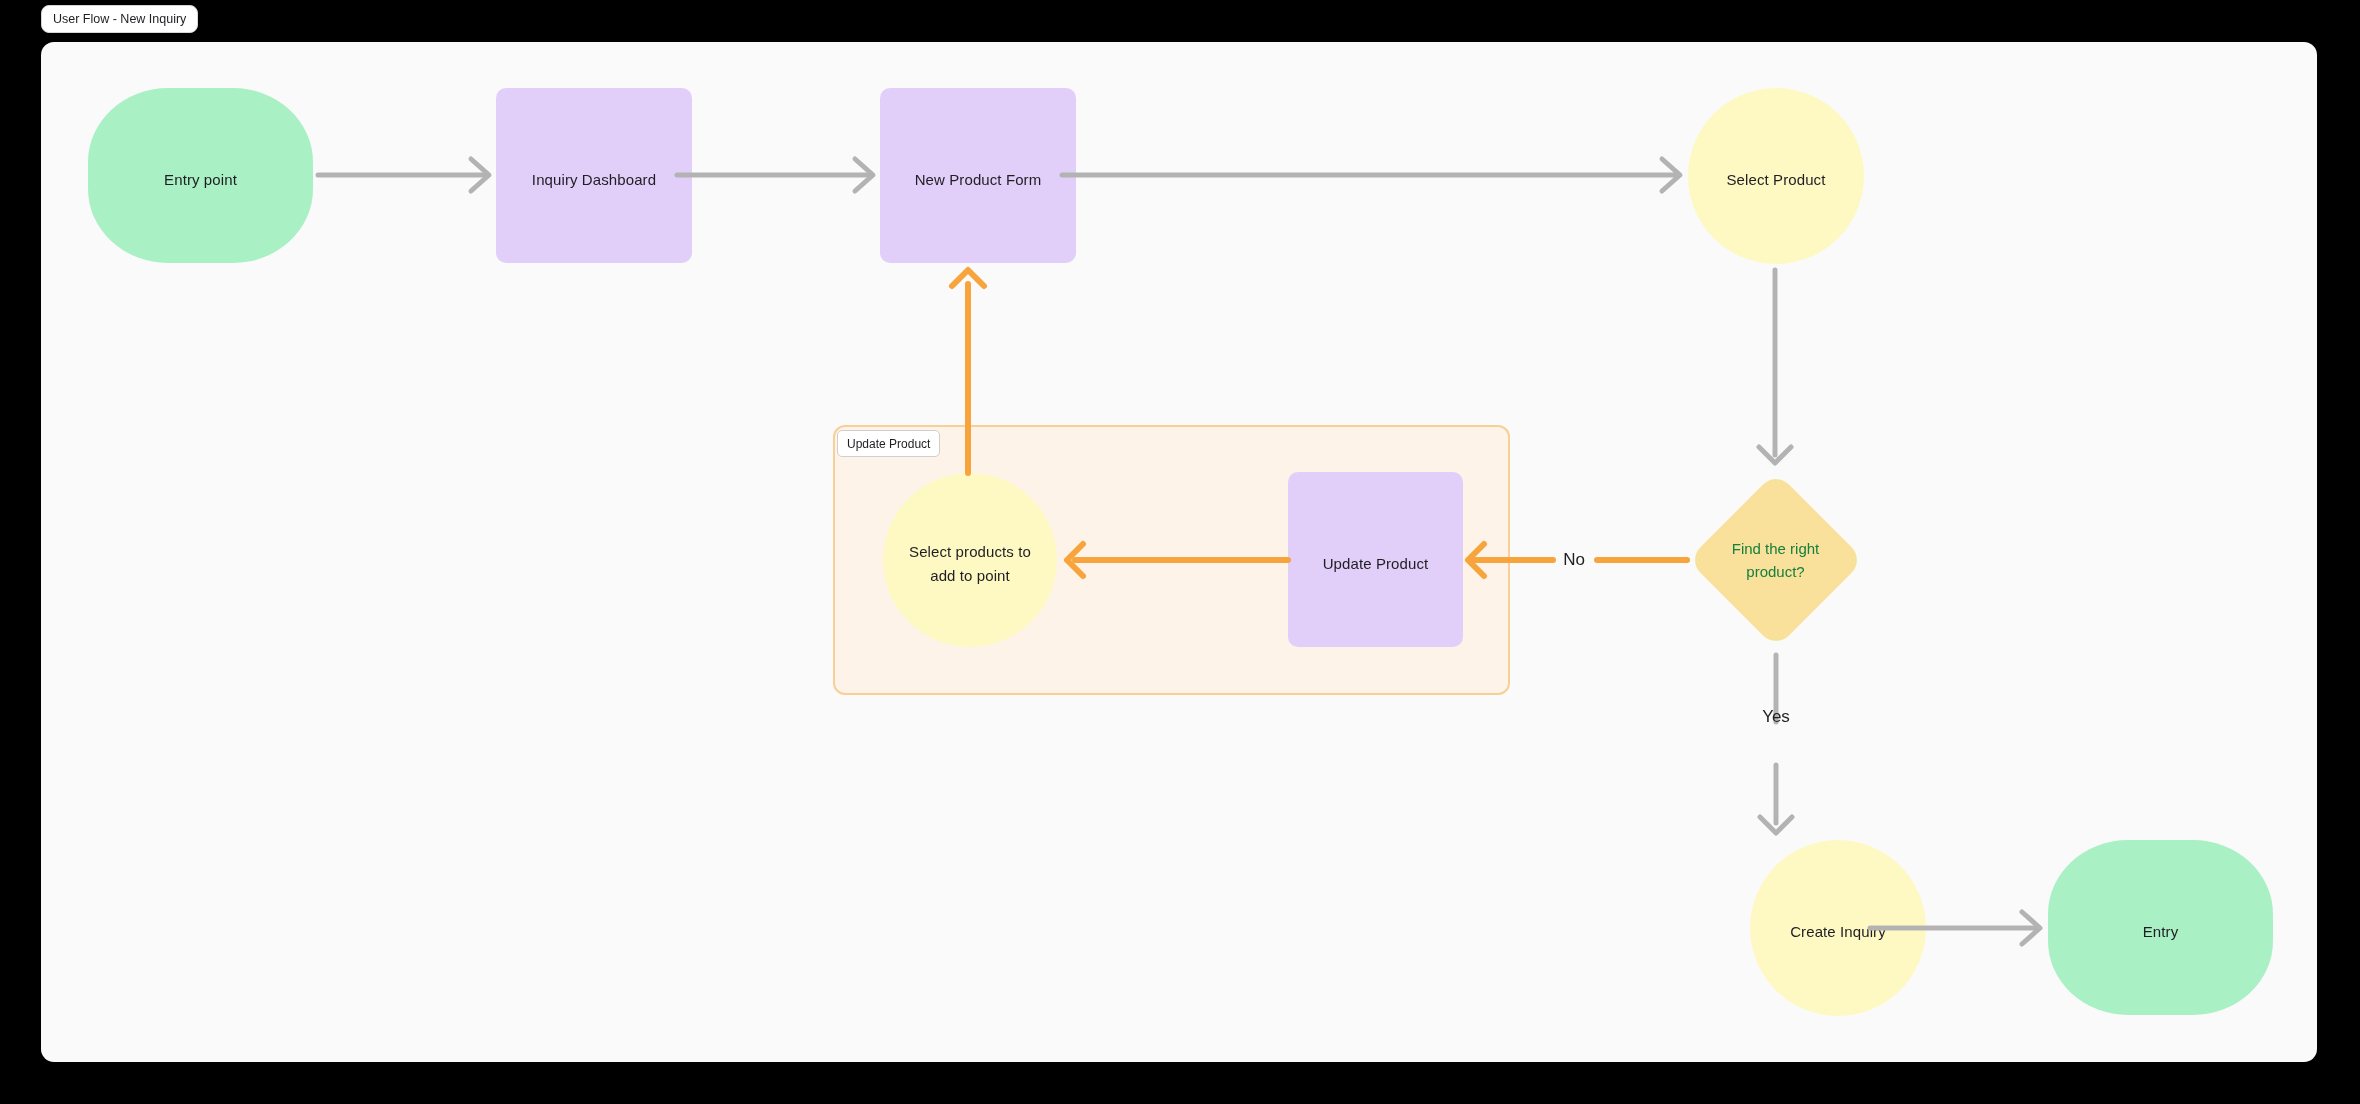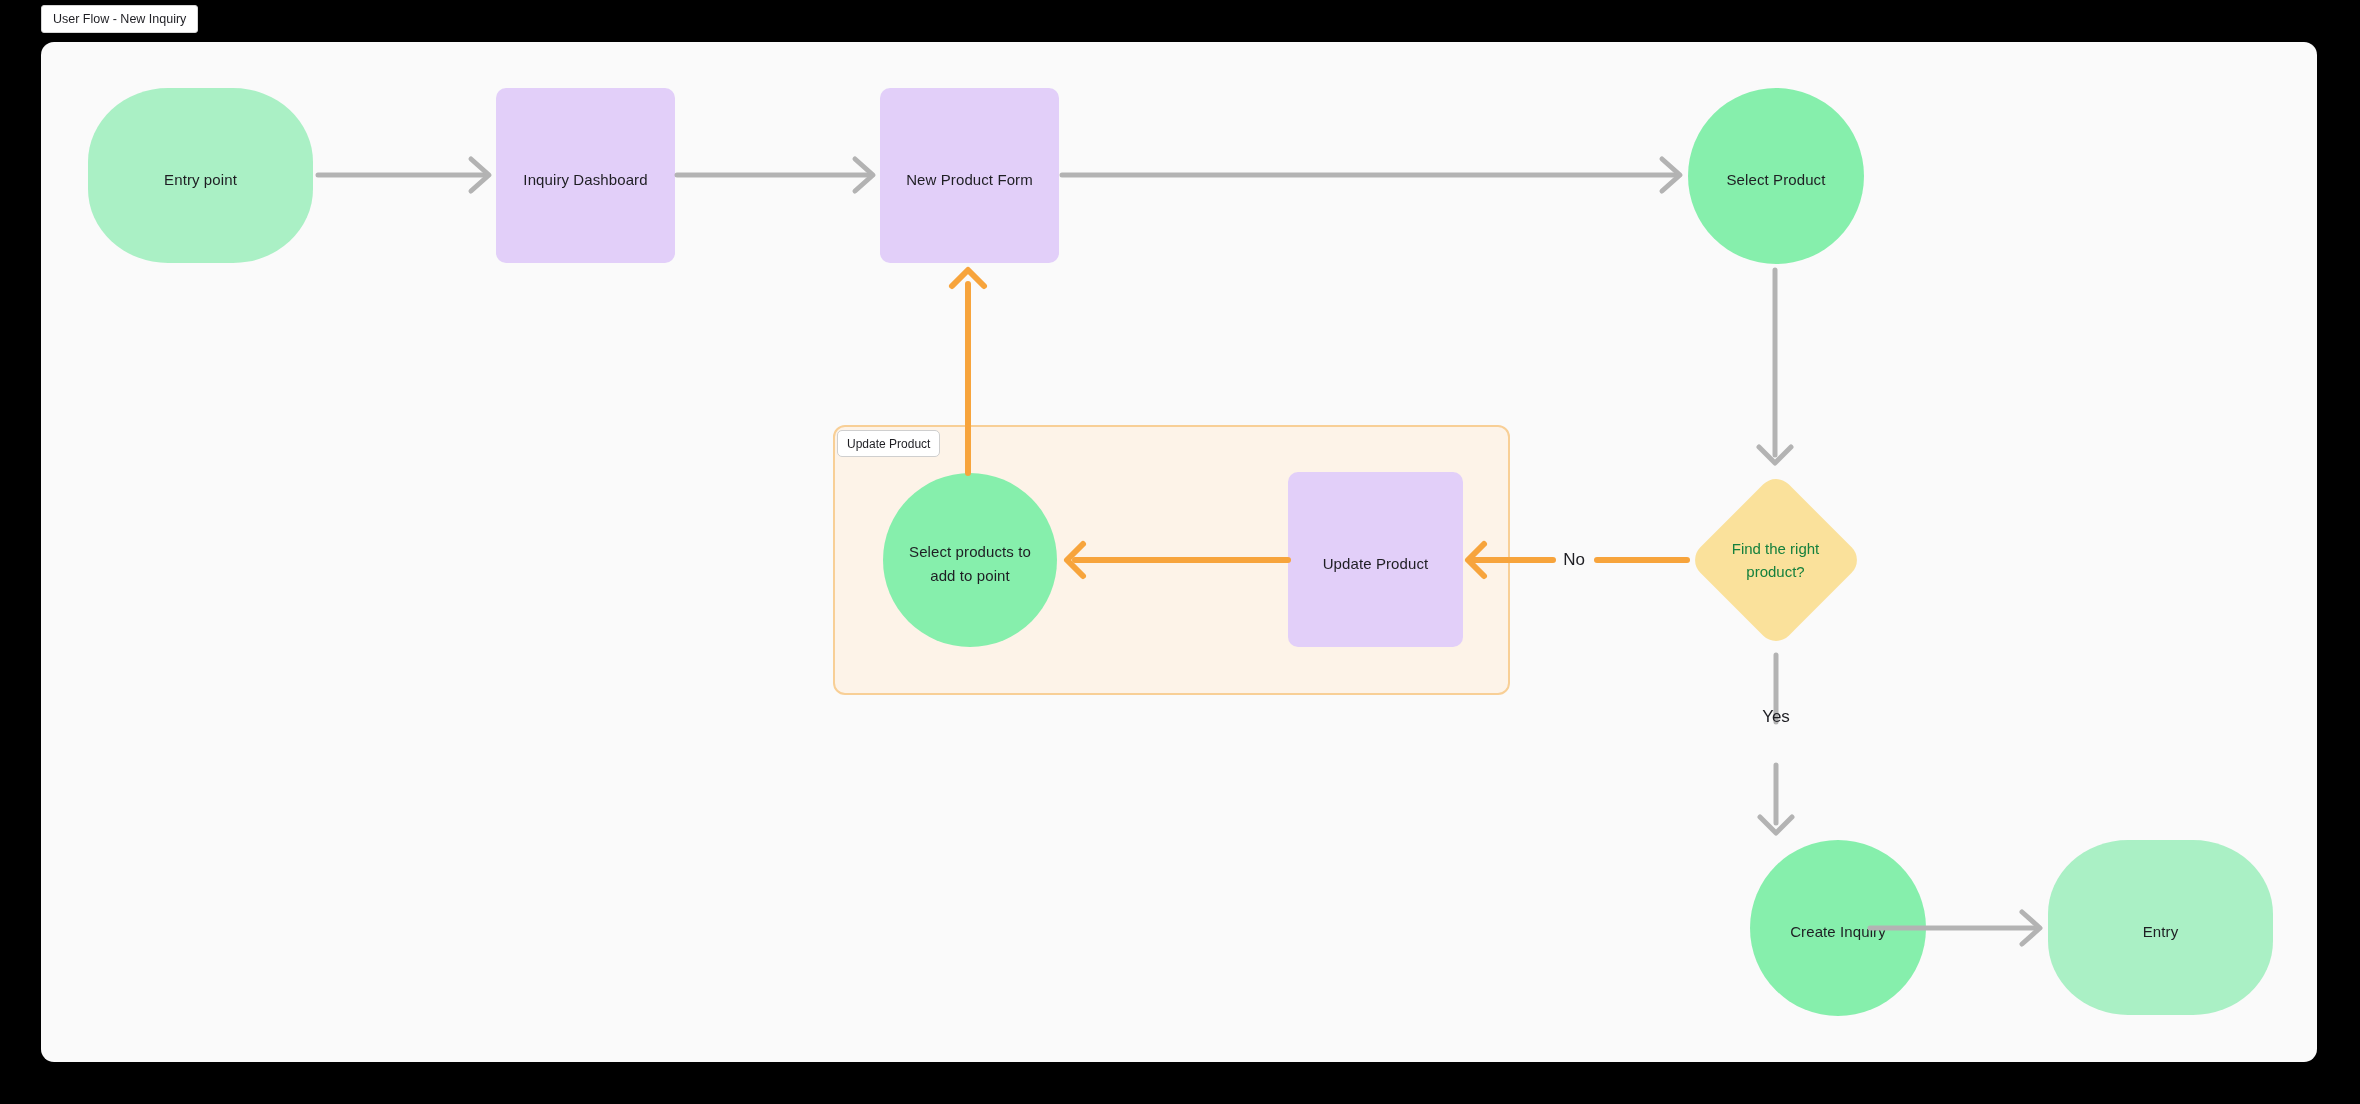--- a/index.html
+++ b/index.html
@@ -12,21 +12,21 @@
     position: relative;
     overflow: hidden;
   }
   .frame-tab {
     position: absolute;
     left: 41px;
     top: 5px;
     height: 28px;
     background: #ffffff;
     border: 1px solid #d6d6d6;
-    border-radius: 3px;
+    border-radius: 8px;
     display: flex;
     align-items: center;
     padding: 0 11px;
     font-size: 12.5px;
     color: #1e1e23;
     box-sizing: border-box;
     box-shadow: 0 1px 2px rgba(0,0,0,0.25);
     z-index: 5;
     white-space: nowrap;
   }
@@ -53,29 +53,29 @@
     box-sizing: border-box;
   }
   .node .label { pointer-events: none; margin-top: 8px; }
   .terminator {
     width: 225px;
     height: 175px;
     background: #aaf0c5;
     border-radius: 80px / 74px;
   }
   .process {
-    width: 179px;
+    width: 196px;
     height: 175px;
     background: #e2cff9;
     border-radius: 10px;
   }
   .circle {
     width: 176px;
     height: 176px;
-    background: #86efac;
+    background: #fef9c3;
     border-radius: 50%;
     line-height: 24px;
     align-items: center;
   }
   .decision-wrap {
     position: absolute;
     left: 1646px;
     top: 430px;
     width: 177px;
     height: 176px;

